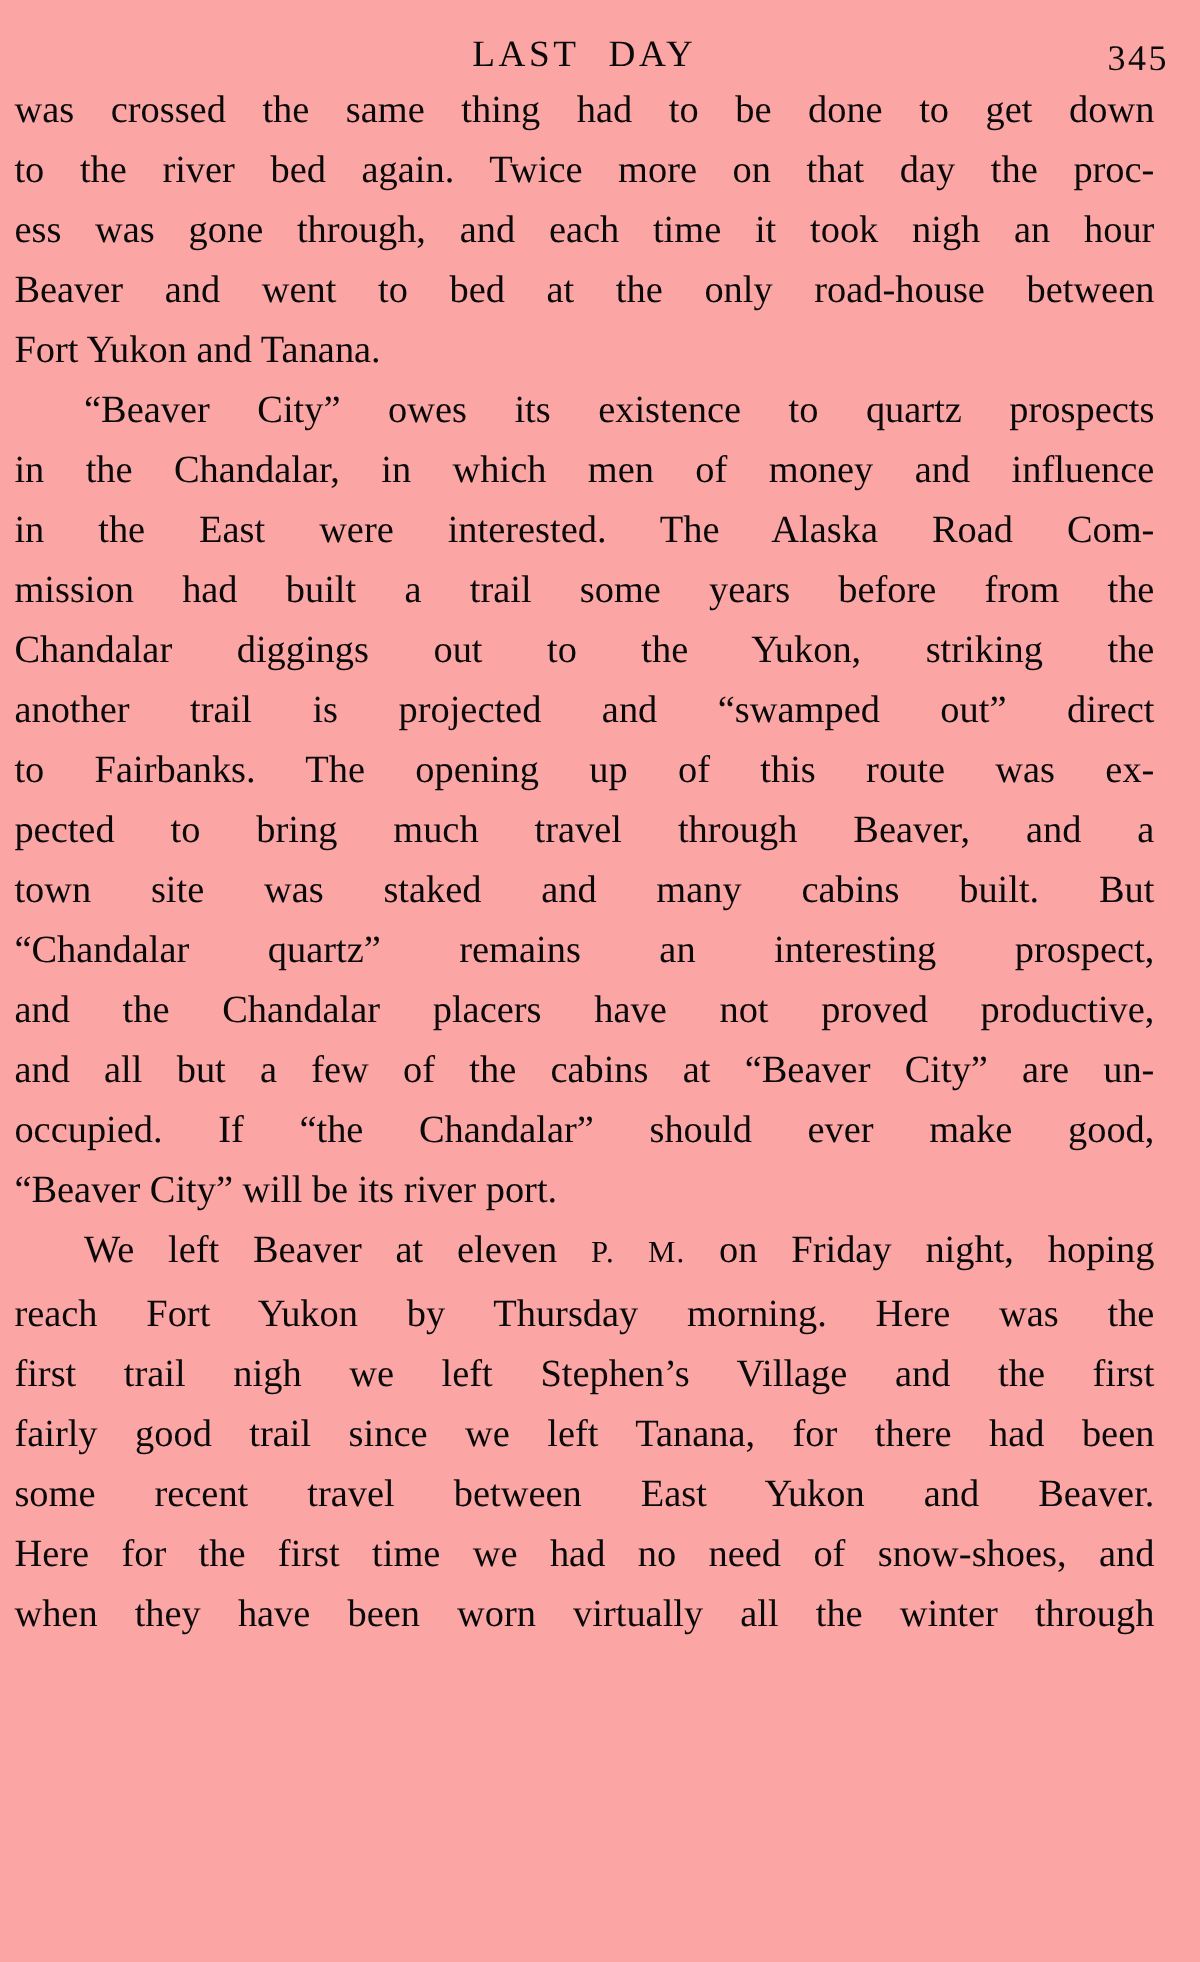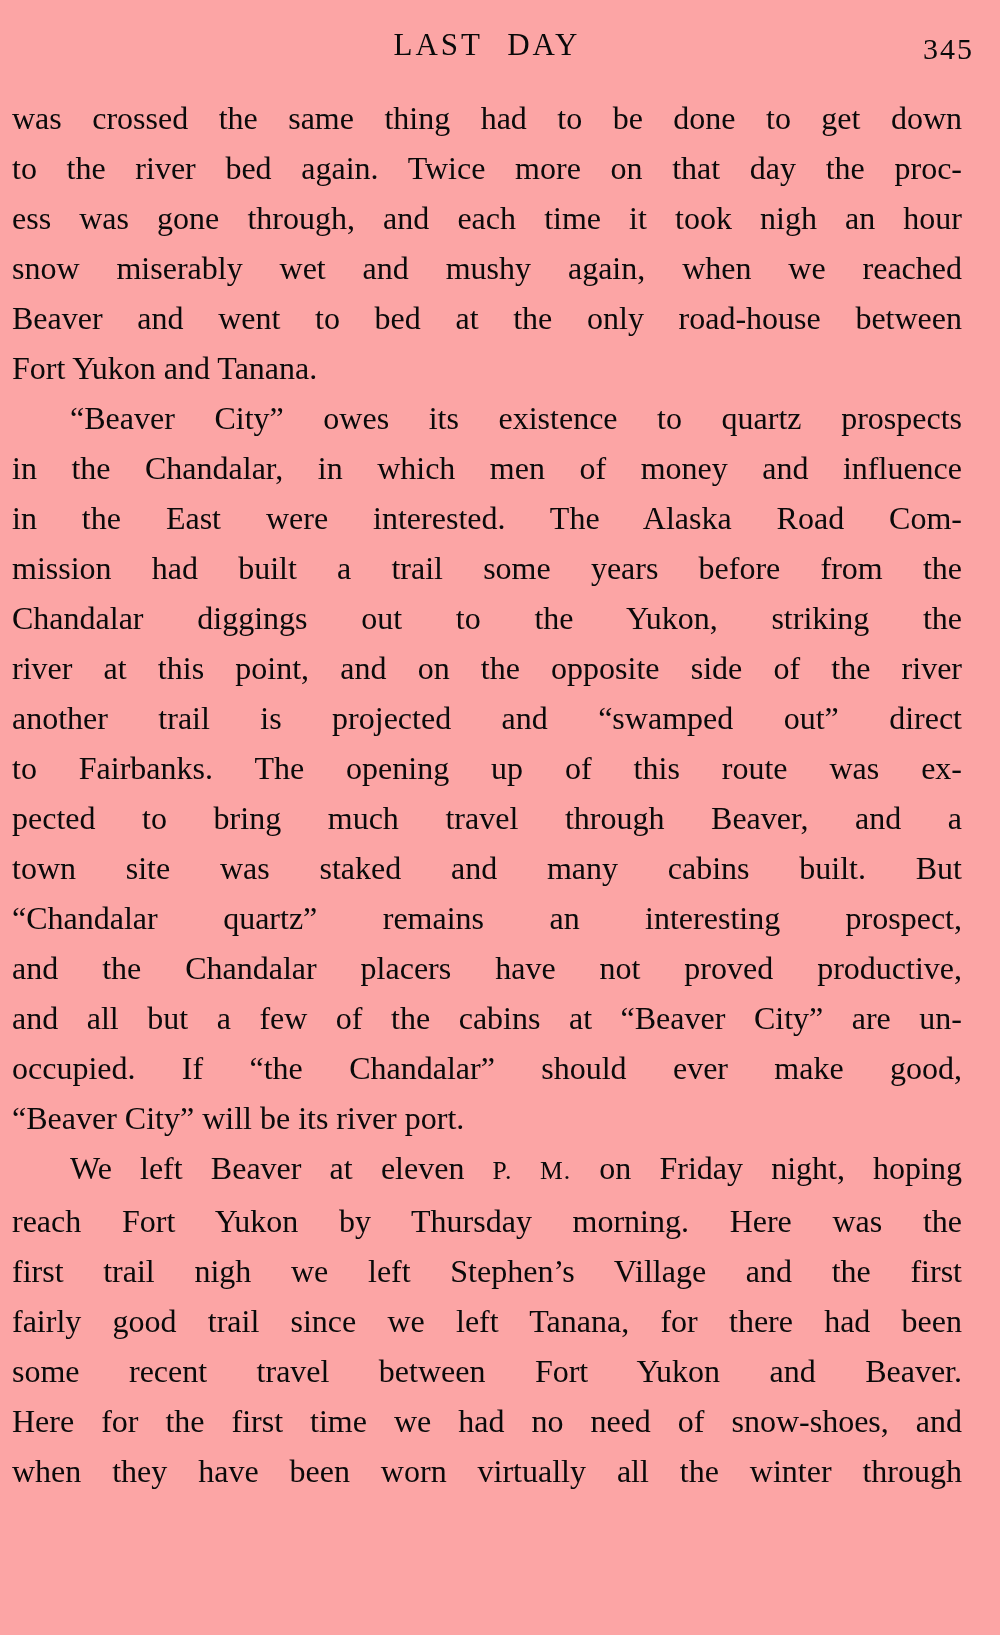--- a/index.html
+++ b/index.html
@@ -33,21 +33,20 @@
   .page-number {
     position: absolute;
     right: -12px;
     top: 4px;
     font-size: 30px;
     letter-spacing: 2px;
     line-height: 42px;
     text-align: center;
   }
   .body-text {
-    margin-top: 27px;
     font-size: 32px;
     line-height: 50px;
   }
   .paragraph {
     margin: 0;
   }
   .line {
     text-align: justify;
     text-align-last: justify;
   }
@@ -68,44 +67,42 @@
 <div class="page">
   <div class="running-head">
     <span class="head-title">LAST DAY</span>
     <span class="page-number">345</span>
   </div>
   <div class="body-text" id="body-text">
       <div class="paragraph">
         <div class="line">was crossed the same thing had to be done to get down</div>
         <div class="line">to the river bed again. Twice more on that day the proc-</div>
         <div class="line">ess was gone through, and each time it took nigh an hour</div>
-        <div class="line">snow miserably wet and mushy again, when we reached</div>
         <div class="line">Beaver and went to bed at the only road-house between</div>
         <div class="line para-end">Fort Yukon and Tanana.</div>
       </div>
       <div class="paragraph">
         <div class="line indent">“Beaver City” owes its existence to quartz prospects</div>
         <div class="line">in the Chandalar, in which men of money and influence</div>
         <div class="line">in the East were interested. The Alaska Road Com-</div>
         <div class="line">mission had built a trail some years before from the</div>
         <div class="line">Chandalar diggings out to the Yukon, striking the</div>
-        <div class="line">river at this point, and on the opposite side of the river</div>
         <div class="line">another trail is projected and “swamped out” direct</div>
         <div class="line">to Fairbanks. The opening up of this route was ex-</div>
         <div class="line">pected to bring much travel through Beaver, and a</div>
         <div class="line">town site was staked and many cabins built. But</div>
         <div class="line">“Chandalar quartz” remains an interesting prospect,</div>
         <div class="line">and the Chandalar placers have not proved productive,</div>
         <div class="line">and all but a few of the cabins at “Beaver City” are un-</div>
         <div class="line">occupied. If “the Chandalar” should ever make good,</div>
         <div class="line para-end">“Beaver City” will be its river port.</div>
       </div>
       <div class="paragraph">
         <div class="line indent">We left Beaver at eleven <span class="sc">P. M.</span> on Friday night, hoping</div>
         <div class="line">reach Fort Yukon by Thursday morning. Here was the</div>
         <div class="line">first trail nigh we left Stephen’s Village and the first</div>
         <div class="line">fairly good trail since we left Tanana, for there had been</div>
-        <div class="line">some recent travel between Fort Yukon and Beaver.</div>
+        <div class="line">some recent travel between East Yukon and Beaver.</div>
         <div class="line">Here for the first time we had no need of snow-shoes, and</div>
         <div class="line">when they have been worn virtually all the winter through</div>
       </div>
     </div>
 </div>
 
 </body></html>

